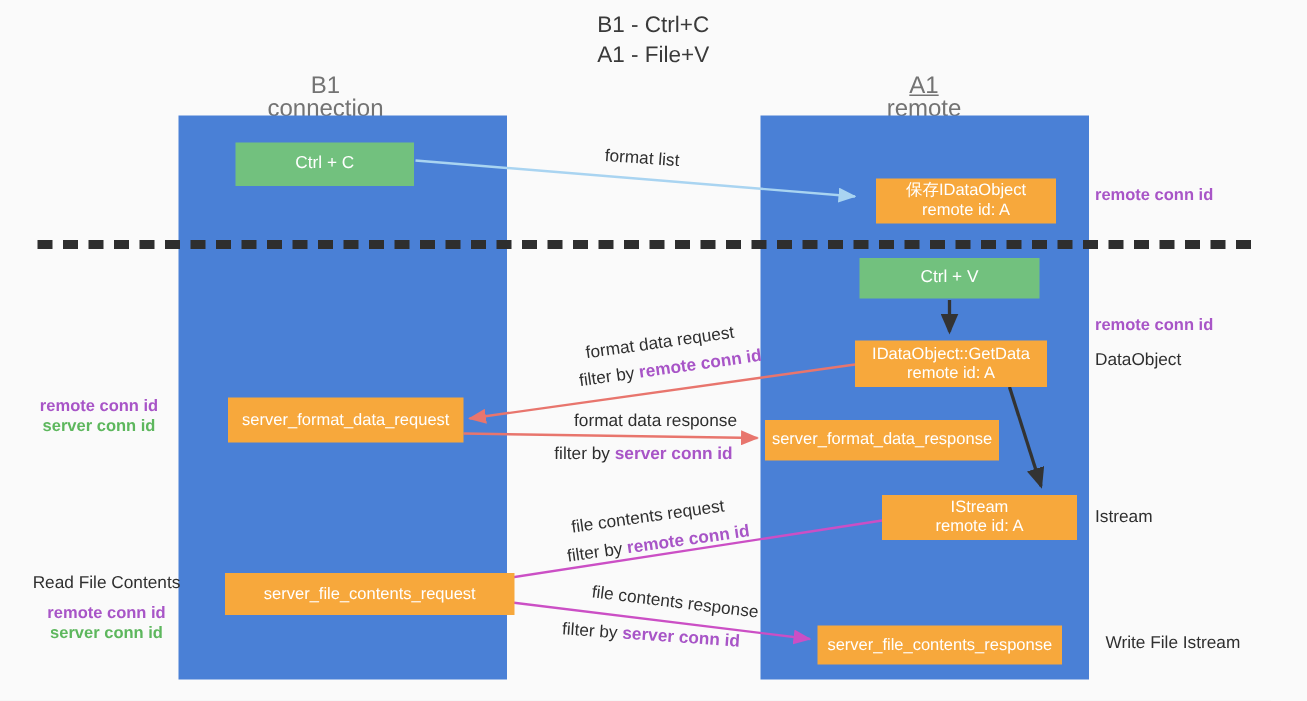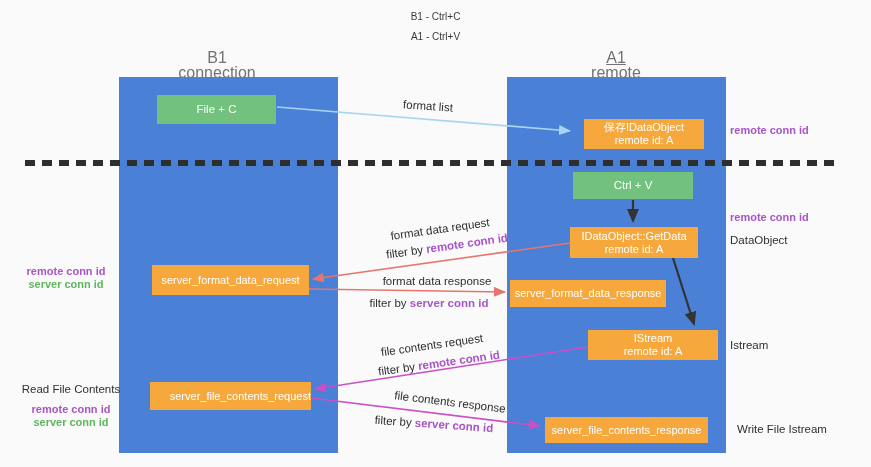--- a/index.html
+++ b/index.html
@@ -5,21 +5,21 @@
   * { margin:0; padding:0; box-sizing:border-box; }
   body { font-family:"Liberation Sans", "DejaVu Sans", sans-serif; background:#e9e9e9; }
   #canvas {
     position:relative; width:871px; height:467px; overflow:hidden;
     background: var(--background, #fafafa);
     font-family:"Liberation Sans", "DejaVu Sans", sans-serif;
   }
   .abs { position:absolute; }
   .title {
     left:0; top:7; width:871px; text-align:center;
-    font-size:10px; line-height:20px; color:#3a3a3a;
+    font-size:15px; line-height:20px; color:#3a3a3a;
   }
   .col-header {
     width:140px; text-align:center; font-size:16px; line-height:15px; color:#737373;
   }
   .column {
     top:77px; width:219px; height:376px;
     background: var(--column-blue, #4a80d6);
   }
   #arrows { position:absolute; left:0; top:0; width:871px; height:467px; pointer-events:none; }
   .line-blue   { stroke: var(--arrow-lightblue, #a9d4f1); stroke-width:1.6; }
@@ -46,21 +46,21 @@
   .side-label { font-size:11.5px; color:#2f2f2f; white-space:nowrap; }
   .side-group { text-align:center; font-size:11px; line-height:13px; white-space:nowrap; }
 </style>
 </head>
 <body>
 
 <div id="canvas">
 
   <div class="abs title" style="left:0;top:7px;">
     <div>B1 - Ctrl+C</div>
-    <div>A1 - Ctrl+V</div>
+    <div>A1 - File+V</div>
   </div>
 
   <div class="abs col-header" style="left:147px;top:50px;">
     <div>B1</div>
     <div>connection</div>
   </div>
   <div class="abs col-header" style="left:546px;top:50px;text-decoration:underline;">
     <div>A1</div>
     <div>remote</div>
   </div>
@@ -89,21 +89,21 @@
     <line class="line-blue" x1="277" y1="107" x2="570" y2="131" marker-end="url(#ah-blue)"></line>
     <line class="line-black" x1="633" y1="200" x2="633" y2="221" marker-end="url(#ah-black)"></line>
     <line class="line-black" x1="673" y1="258" x2="694" y2="324" marker-end="url(#ah-black)"></line>
     <line class="line-salmon" x1="570" y1="243" x2="313" y2="279" marker-end="url(#ah-salmon)"></line>
     <line class="line-salmon" x1="309" y1="289" x2="505" y2="292" marker-end="url(#ah-salmon)"></line>
     <line class="line-magenta" x1="588" y1="347" x2="315" y2="389" marker-end="url(#ah-magenta)"></line>
     <line class="line-magenta" x1="311" y1="398" x2="540" y2="426" marker-end="url(#ah-magenta)"></line>
   </svg>
 
   <div class="abs node green" style="left:157px;top:95px;width:119px;height:29px;">
-    <div>File + C</div>
+    <div>Ctrl + C</div>
   </div>
 
   <div class="abs node orange" style="left:584px;top:119px;width:120px;height:30px;">
     <div>保存IDataObject</div>
     <div>remote id: A</div>
   </div>
 
   <div class="abs node green" style="left:573px;top:172px;width:120px;height:27px;">
     <div>Ctrl + V</div>
   </div>
@@ -119,21 +119,21 @@
 
   <div class="abs node orange" style="left:510px;top:280px;width:156px;height:27px;">
     <div>server_format_data_response</div>
   </div>
 
   <div class="abs node orange" style="left:588px;top:330px;width:130px;height:30px;">
     <div>IStream</div>
     <div>remote id: A</div>
   </div>
 
-  <div class="abs node orange" style="left:150px;top:382px;width:161px;height:28px;align-items:flex-end;">
+  <div class="abs node orange" style="left:150px;top:382px;width:193px;height:28px;">
     <div>server_file_contents_request</div>
   </div>
 
   <div class="abs node orange" style="left:545px;top:417px;width:163px;height:26px;">
     <div>server_file_contents_response</div>
   </div>
 
   <div class="abs flow-label" style="left:428px;top:106px;transform:translate(-50%,-50%) rotate(4deg);">format list</div>
 
   <div class="abs flow-label" style="left:440px;top:229px;transform:translate(-50%,-50%) rotate(-8deg);">format data request</div>

